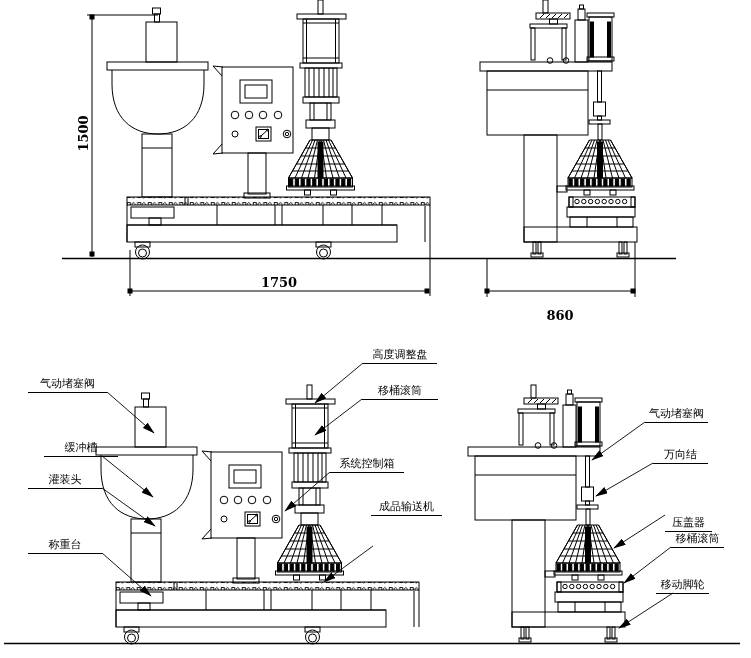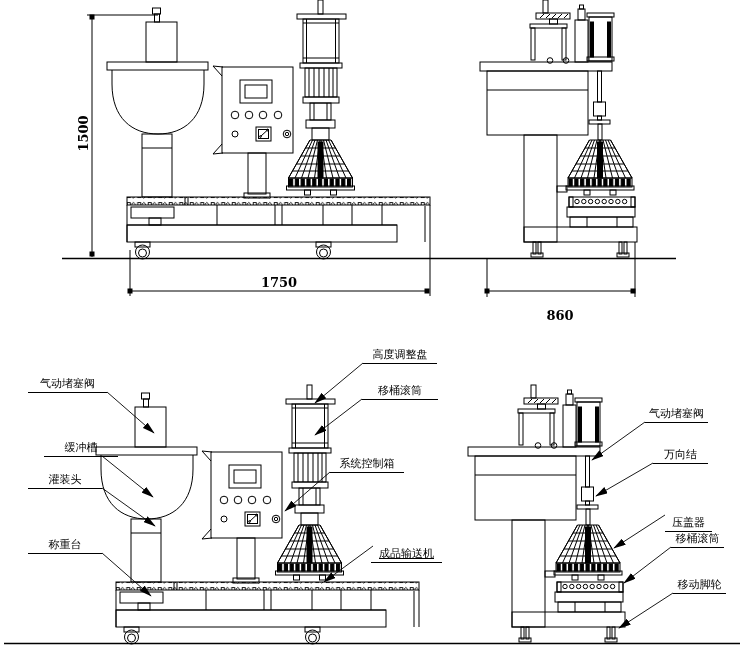--- a/index.html
+++ b/index.html
@@ -266,20 +266,20 @@
 <div class="dim" style="left:255px;top:275px;width:48px;">1750</div>
 <div class="dim" style="left:536px;top:276px;width:48px;margin-top:32px;">860</div>
 
 <div class="lbl" style="left:28px;top:376px;width:79px;">气动堵塞阀</div>
 <div class="lbl" style="left:44px;top:440px;width:74px;">缓冲槽</div>
 <div class="lbl" style="left:28px;top:472px;width:74px;">灌装头</div>
 <div class="lbl" style="left:28px;top:537px;width:74px;">称重台</div>
 <div class="lbl" style="left:363px;top:347px;width:74px;">高度调整盘</div>
 <div class="lbl" style="left:362px;top:383px;width:76px;">移桶滚筒</div>
 <div class="lbl" style="left:330px;top:456px;width:74px;">系统控制箱</div>
-<div class="lbl" style="left:371px;top:546px;width:71px;text-decoration:underline;">成品输送机</div>
+<div class="lbl" style="left:371px;top:499px;width:71px;">成品输送机</div>
 <div class="lbl" style="left:645px;top:406px;width:63px;">气动堵塞阀</div>
 <div class="lbl" style="left:653px;top:447px;width:55px;">万向结</div>
 <div class="lbl" style="left:665px;top:499px;width:47px;margin-top:16px;">压盖器</div>
 <div class="lbl" style="left:671px;top:531px;width:53px;">移桶滚筒</div>
-<div class="lbl" style="left:673px;top:577px;width:53px;">移动脚轮</div>
+<div class="lbl" style="left:656px;top:577px;width:53px;">移动脚轮</div>
 
 </div>
 
 </body></html>

